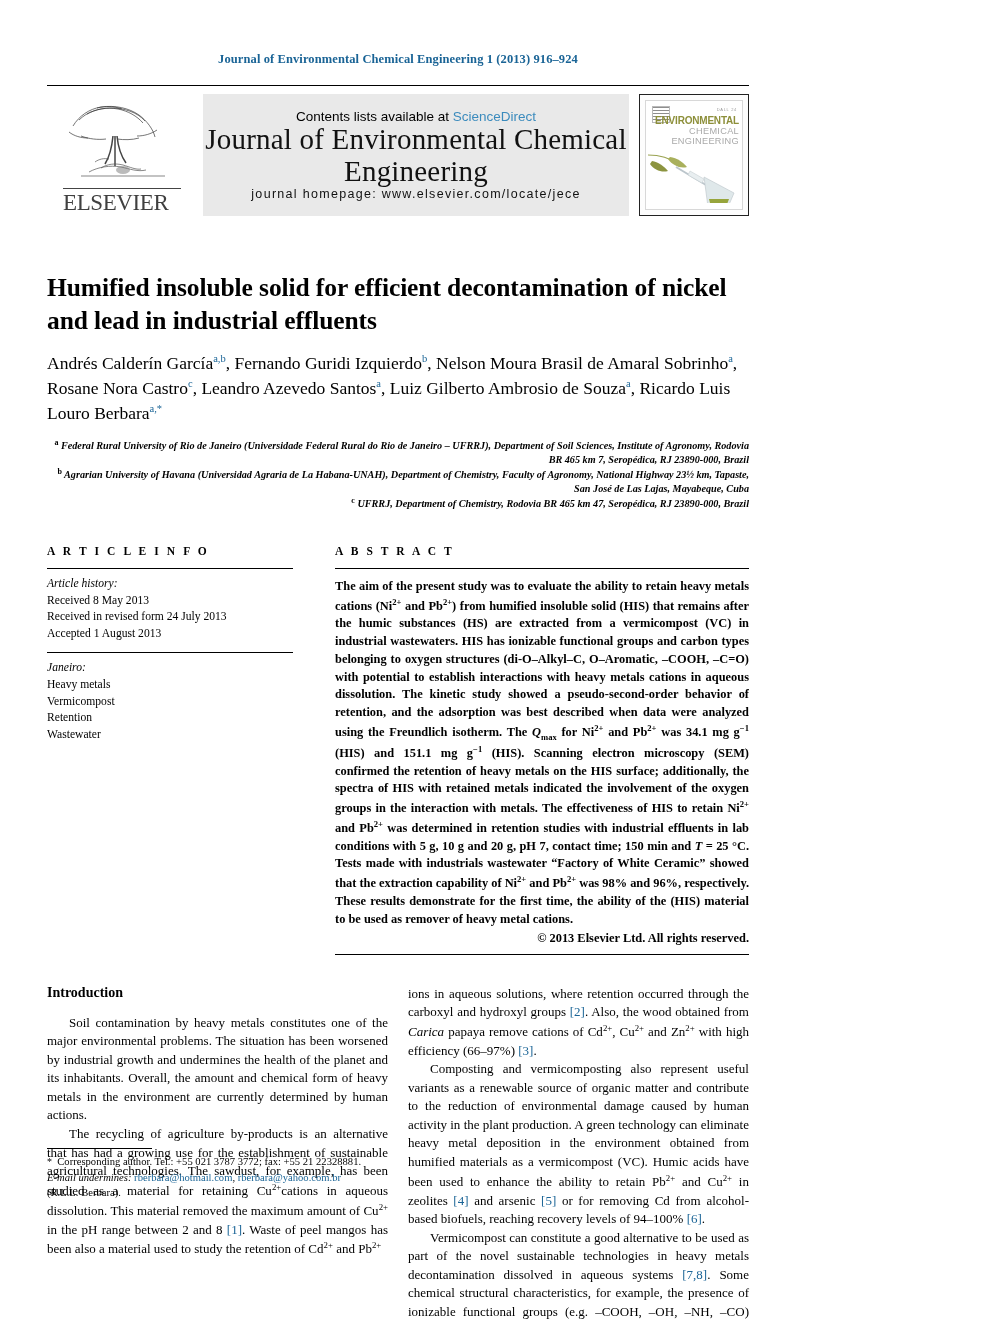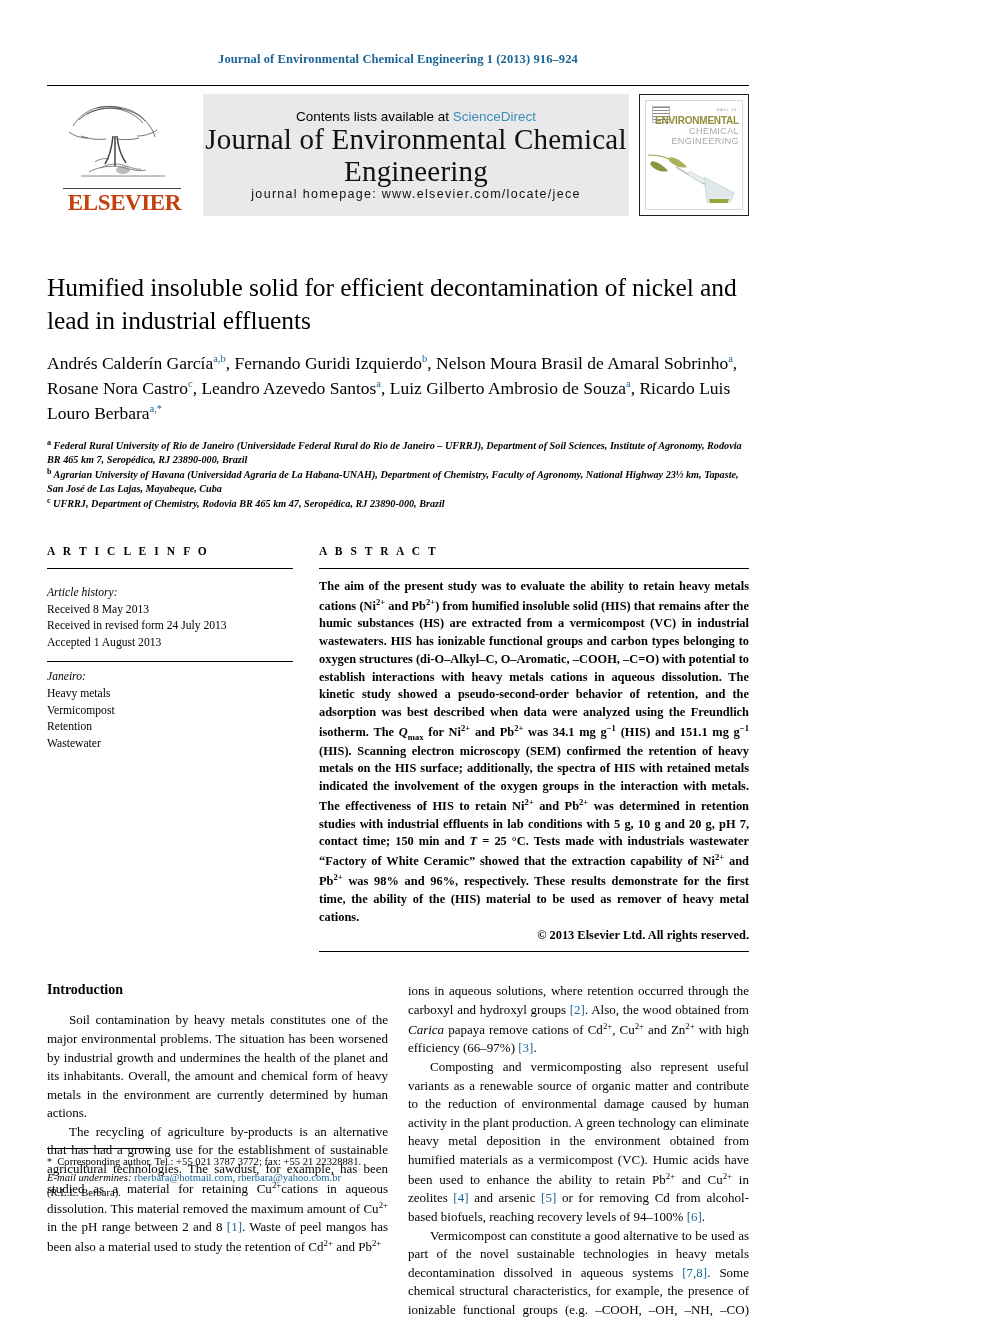--- a/index.html
+++ b/index.html
@@ -43,30 +43,30 @@
     width: 150px;
     flex: 0 0 150px;
     display: flex;
     flex-direction: column;
     justify-content: space-between;
     align-items: center;
     padding: 2px 0 2px 0;
   }
   .tree-logo svg { display: block; }
   .elsevier-word {
-    color: #c2410c;
+    color: #404040;
     font-family: "Liberation Serif", serif;
     font-size: 23px;
     letter-spacing: -0.4px;
-    font-weight: bold;
+    font-weight: normal;
     line-height: 1;
     border-top: 1.2px solid #444;
     padding-top: 2px;
     width: 118px;
-    text-align: right;
+    text-align: left;
   }
   .banner {
     flex: 1 1 auto;
     background: #e9e9e9;
     margin: 0 10px 0 6px;
     display: flex;
     flex-direction: column;
     justify-content: center;
     align-items: center;
     padding: 11px 0 11px 0;
@@ -134,52 +134,53 @@
   .cov-title .l1 { font-size: 10px; font-weight: bold; color: #8d8f3a; letter-spacing: -0.2px; display:block;}
   .cov-title .l2 { font-size: 9.2px; color: #a9a9a9; letter-spacing: 0.3px; display:block;}
   .cov-title .l3 { font-size: 9.2px; color: #a9a9a9; letter-spacing: 0.3px; display:block;}
   
   .titleblock {
     margin: 56px 47px 0 47px;
   }
   h1.paper-title {
     font-family: "Liberation Serif", serif;
     font-size: 25.5px;
-    font-weight: normal;
+    font-weight: bold;
     line-height: 1.28;
     margin: 0 0 14px 0;
     letter-spacing: -0.1px;
   }
   .authors {
     font-size: 17.5px;
     line-height: 1.42;
     margin: 0 0 12px 0;
   }
   .authors sup {
     color: #1a6496;
     font-size: 10.5px;
     vertical-align: super;
   }
   .affiliations {
     font-size: 10.2px;
     font-style: italic;
     font-weight: bold;
     line-height: 1.37;
+    text-align: right;
   }
   .affiliations .aff { margin: 0 0 0 0; }
   .affiliations sup {
     font-size: 8px;
     vertical-align: super;
     font-style: normal;
   }
   
   .infoblock {
     margin: 33px 47px 0 47px;
     display: flex;
-    gap: 0;
+    gap: 16px;
     justify-content: center;
   }
   .col-info {
     flex: 0 0 246px;
     padding-right: 26px;
   }
   .col-abs {
     flex: 1 1 auto;
   }
   .sec-label {
@@ -188,21 +189,20 @@
     font-weight: bold;
     letter-spacing: 2.6px;
     margin-bottom: 11px;
   }
   .rule-thin { border-top: 1.2px solid #000; }
   .rule-thick { border-top: 1.8px solid #000; }
   .hist {
     font-size: 11.6px;
     line-height: 1.45;
     padding-top: 7px;
-    margin-top: 9px;
   }
   .hist .it { font-style: italic; }
   .hist-box { padding-bottom: 9px; }
   .kw {
     font-size: 11.6px;
     line-height: 1.45;
     padding-top: 7px;
   }
   .kw .it { font-style: italic; }
   .abstract {

